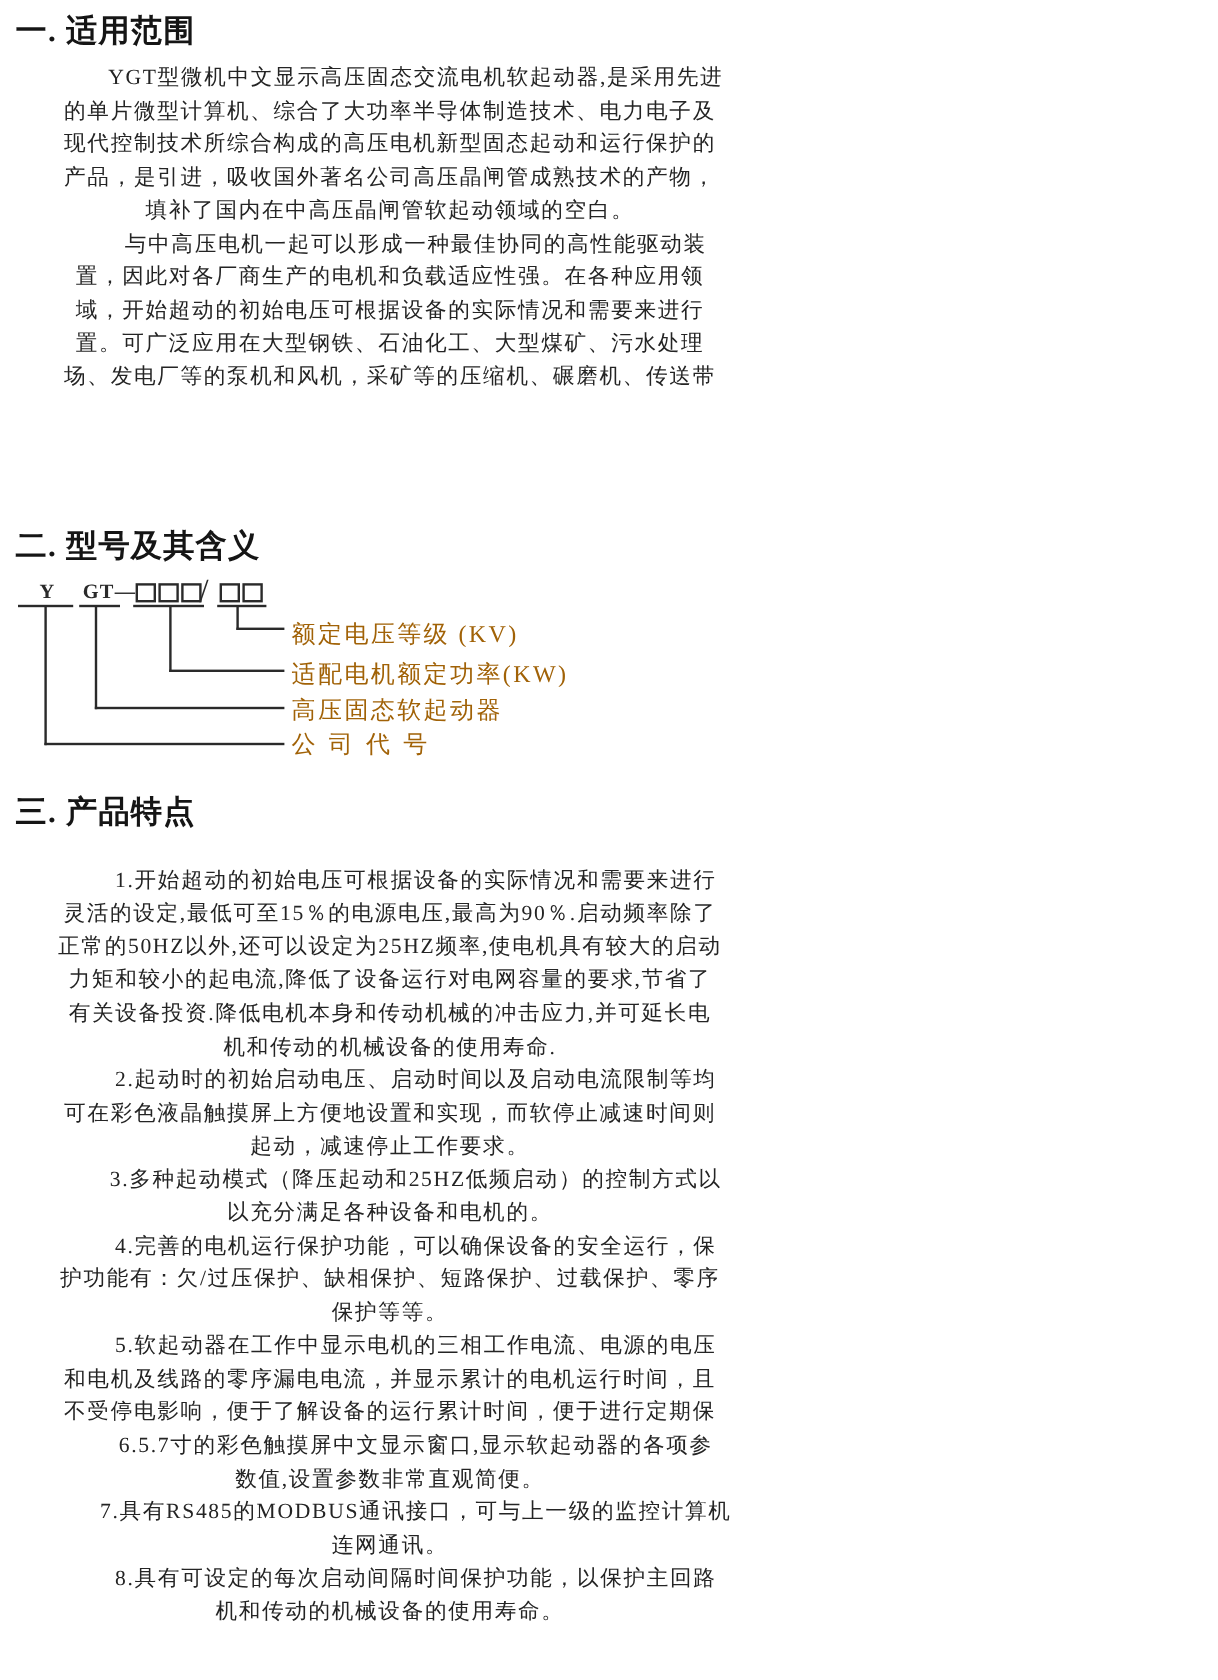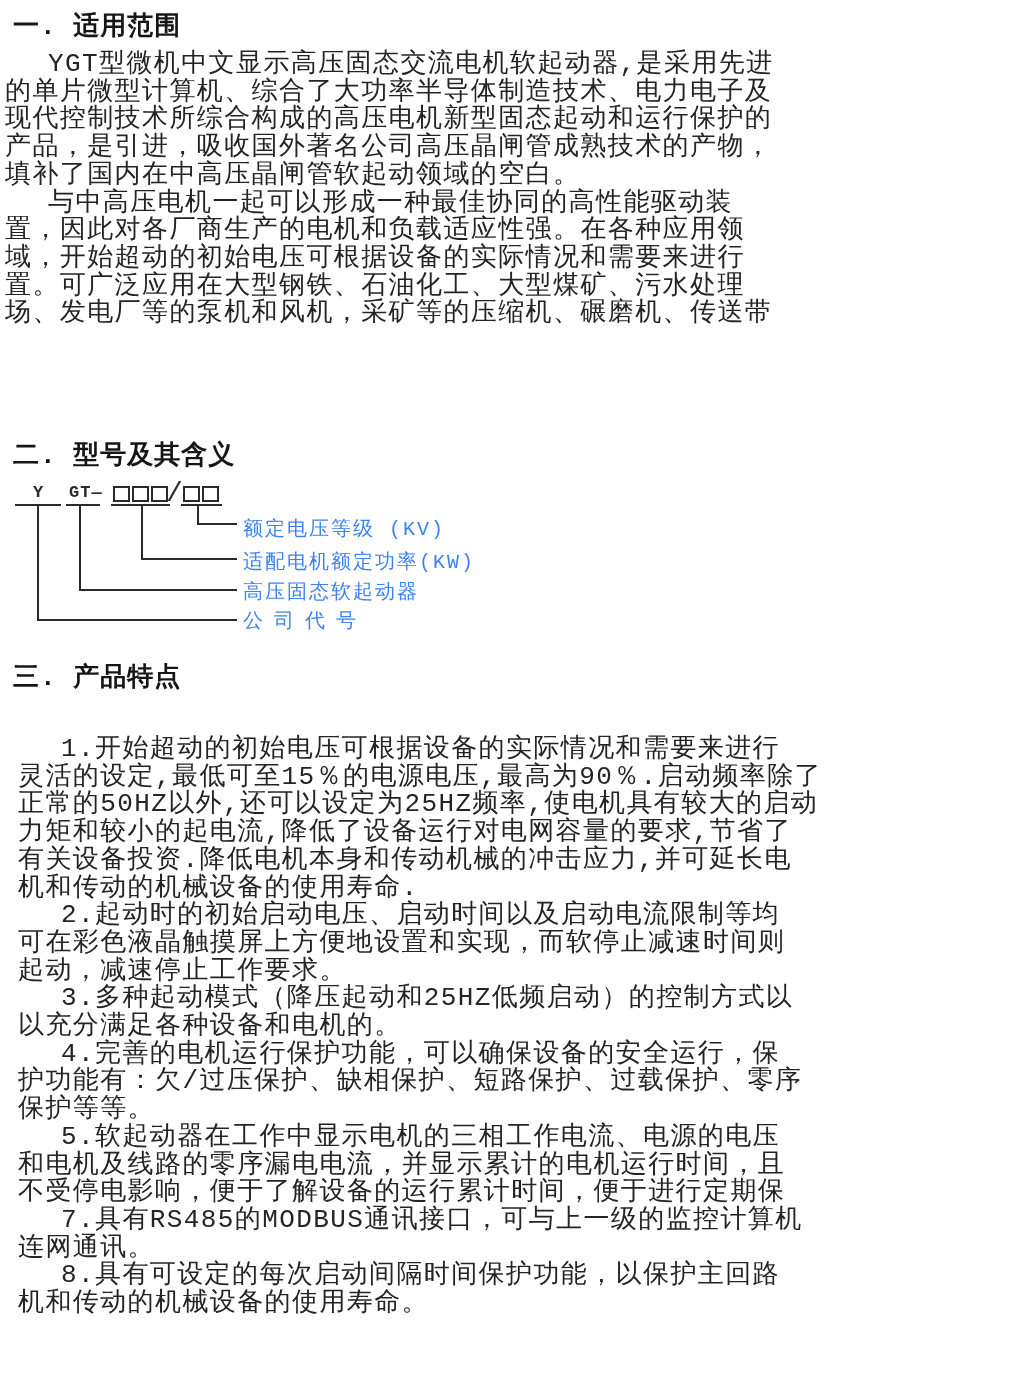--- a/index.html
+++ b/index.html
@@ -1,39 +1,40 @@
 <!DOCTYPE html>
 <html><head>
 <meta charset="utf-8">
 <style>
   html,body { margin:0; padding:0; background:#ffffff; }
   .page {
     position:relative;
     width:985px; height:1400px;
     background:#ffffff;
-    font-family:Liberation Mono, monospace;
+    font-family:Liberation Serif, serif;
     color:#242424;
     overflow:hidden;
   }
   .sec-heading {
     position:absolute; left:13px; margin:0;
     font-size:26px; font-weight:bold; color:#151515;
     letter-spacing:1px; white-space:nowrap;
   }
   #sec1-heading { top:8px; }
   #sec2-heading { top:437px; }
   #sec3-heading { top:659px; }
 
   .tblock { position:absolute; left:5px; width:640px; }
   #block-scope    { top:51px; }
-  #block-features { top:736px;margin-left:13px; }
+  #block-features { top:720px; }
   .tline {
-    font-size:26px; line-height:27.7px;
+    font-size:18px; line-height:27.7px;
     letter-spacing:1.4px; white-space:nowrap;
     color:#242424;
+    text-align:center;
   }
   .para .tline:first-child { text-indent:43px; }
 
   
   .diagram { position:absolute; left:0; top:0; width:1015px; height:0; }
   .dg-text {
     position:absolute; font-weight:bold; font-size:17px;
     color:#2a2a2a; letter-spacing:1px; white-space:nowrap;
   }
   #dg-y  { left:33px; top:483px; }
@@ -59,21 +60,21 @@
   #v2 { left:79px;  top:505px; width:2px; height:86px;  }
   #v3 { left:141px; top:505px; width:2px; height:55px;  }
   #v4 { left:197px; top:505px; width:2px; height:20px;  }
   
   #c1 { left:197px; top:523px; width:40px;  height:2px; }
   #c2 { left:141px; top:558px; width:96px;  height:2px; }
   #c3 { left:79px;  top:589px; width:158px; height:2px; }
   #c4 { left:37px;  top:619px; width:200px; height:2px; }
   .dlabel {
     position:absolute; left:243px;
-    font-size:20px; letter-spacing:2px; color:#3b82f6; white-space:nowrap;
+    font-size:20px; letter-spacing:2px; color:#a16207; white-space:nowrap;
   }
   #dlabel-voltage { top:515px; }
   #dlabel-power   { top:548px; }
   #dlabel-starter { top:578px; }
   #dlabel-company { top:607px; letter-spacing:11px; }
 </style>
 </head>
 <body>
 
 <div class="page">
@@ -154,20 +155,24 @@
         <div class="tline">4.完善的电机运行保护功能，可以确保设备的安全运行，保</div>
         <div class="tline">护功能有：欠/过压保护、缺相保护、短路保护、过载保护、零序</div>
         <div class="tline">保护等等。</div>
       </div>
     <div class="para">
         <div class="tline">5.软起动器在工作中显示电机的三相工作电流、电源的电压</div>
         <div class="tline">和电机及线路的零序漏电电流，并显示累计的电机运行时间，且</div>
         <div class="tline">不受停电影响，便于了解设备的运行累计时间，便于进行定期保</div>
       </div>
     <div class="para">
+        <div class="tline">6.5.7寸的彩色触摸屏中文显示窗口,显示软起动器的各项参</div>
+        <div class="tline">数值,设置参数非常直观简便。</div>
+      </div>
+    <div class="para">
         <div class="tline">7.具有RS485的MODBUS通讯接口，可与上一级的监控计算机</div>
         <div class="tline">连网通讯。</div>
       </div>
     <div class="para">
         <div class="tline">8.具有可设定的每次启动间隔时间保护功能，以保护主回路</div>
         <div class="tline">机和传动的机械设备的使用寿命。</div>
       </div>
   </div>
 
 </div>

